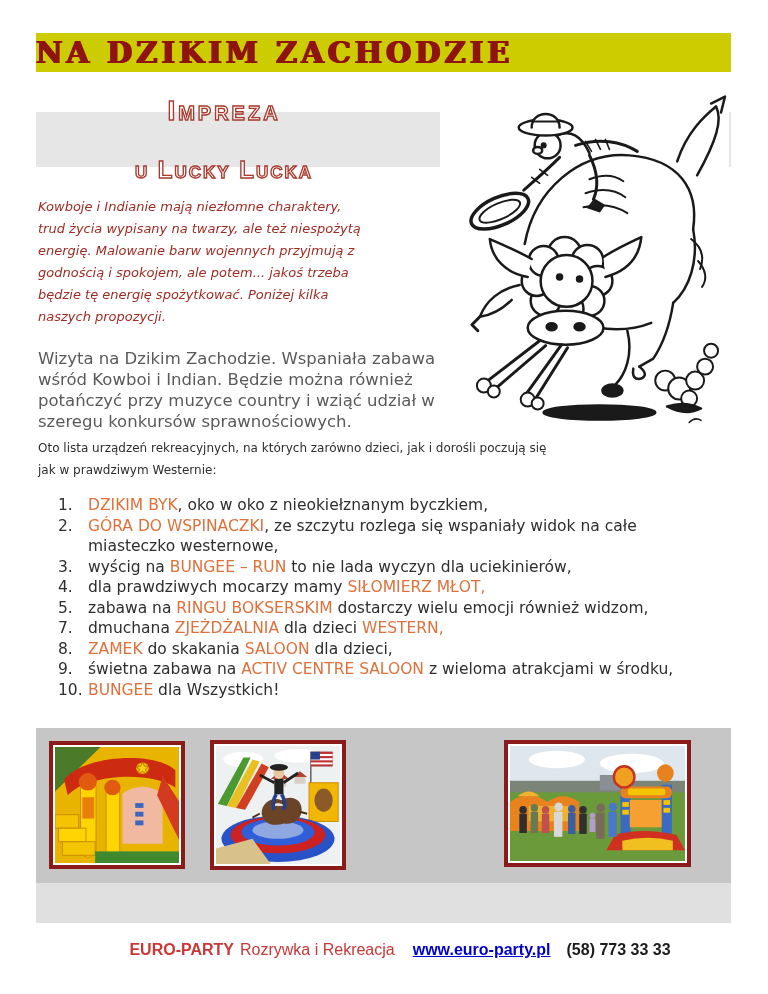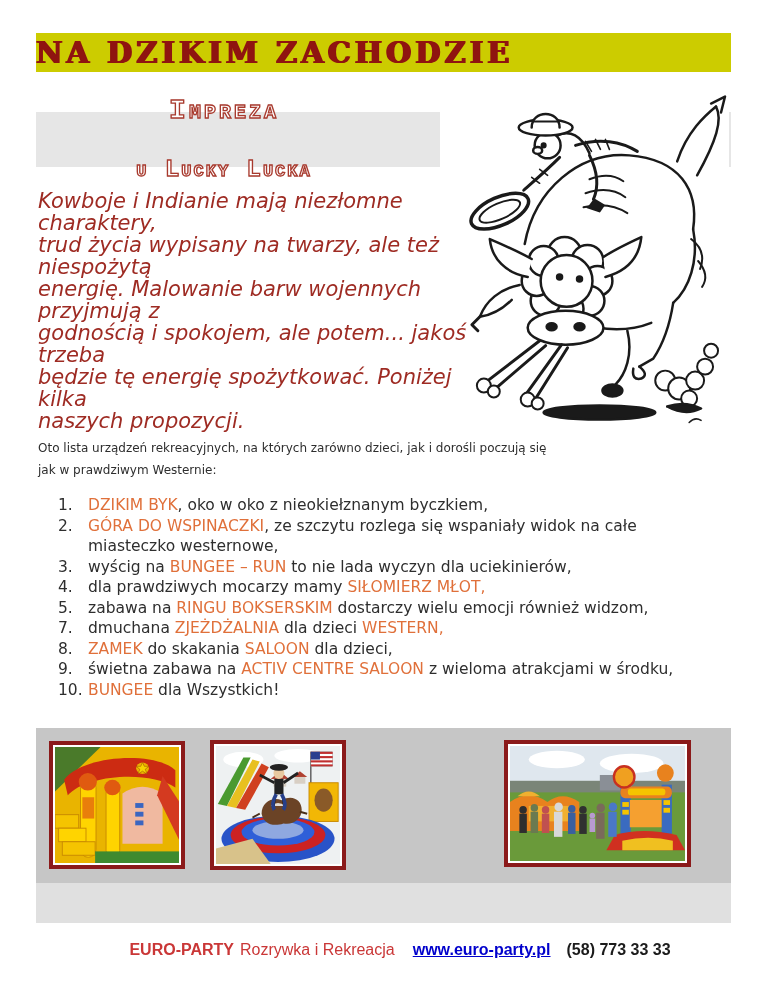--- a/index.html
+++ b/index.html
@@ -17,31 +17,31 @@
   .banner{position:absolute;left:36px;top:33px;width:695px;height:39px;
     background:var(--banner-bg);display:flex;align-items:center;justify-content:flex-start;}
   .banner-title{font-family:"DejaVu Serif","Liberation Serif",serif;font-weight:bold;
     font-size:29px;letter-spacing:4px;color:var(--banner-text);
     text-shadow:1px 0 var(--banner-text),-1px 0 var(--banner-text);white-space:nowrap;}
 
   .gray-strip{position:absolute;left:36px;top:112px;width:695px;height:55px;background:var(--strip-gray);}
 
   .event-header{position:absolute;left:36px;top:112px;width:376px;height:55px;
     display:flex;flex-direction:column;align-items:center;justify-content:center;
-    font-family:Liberation Mono, monospace;font-weight:bold;font-variant:small-caps;
+    font-family:Liberation Sans, sans-serif;font-weight:bold;font-variant:small-caps;
     color:#fff;-webkit-text-stroke:1.3px var(--header-outline);
     text-shadow:0 0 1px var(--header-outline);line-height:1.02;}
   .event-header .l1{font-size:28px;letter-spacing:3px;}
   .event-header .l2{font-size:24px;letter-spacing:2px;margin-top:32px;}
 
   .cowboy-box{position:absolute;left:440px;top:88px;width:289px;height:347px;background:#fff;}
   .cowboy-box svg{width:100%;height:100%;}
 
   .para{position:absolute;white-space:pre-line;}
-  .red-para{left:38px;top:190px;width:430px;font-size:21px;line-height:22px;
+  .red-para{left:38px;top:196px;width:430px;font-size:13px;line-height:22px;
     font-style:italic;color:var(--red-text);}
   .visit-para{left:38px;top:348px;width:440px;font-size:16.5px;line-height:21px;color:var(--gray-text);}
   .list-intro{left:38px;top:437px;width:700px;font-size:12px;line-height:22px;color:var(--dark-text);}
 
   .attractions{position:absolute;left:58px;top:495px;width:675px;list-style:none;
     font-size:15.5px;line-height:20.5px;color:var(--dark-text);}
   .attractions li{padding-left:30px;white-space:pre-line;}
   .attractions .num{display:inline-block;width:30px;margin-left:-30px;white-space:nowrap;}
   .attractions .hl{color:var(--accent-orange);}
 
@@ -165,20 +165,24 @@
     </svg>
   </div>
 
   <div class="para red-para">Kowboje i Indianie mają niezłomne charaktery,
 trud życia wypisany na twarzy, ale też niespożytą
 energię. Malowanie barw wojennych przyjmują z
 godnością i spokojem, ale potem... jakoś trzeba
 będzie tę energię spożytkować. Poniżej kilka
 naszych propozycji.</div>
 
+  <div class="para visit-para">Wizyta na Dzikim Zachodzie. Wspaniała zabawa
+wśród Kowboi i Indian. Będzie można również
+potańczyć przy muzyce country i wziąć udział w
+szeregu konkursów sprawnościowych.</div>
 
   <div class="para list-intro">Oto lista urządzeń rekreacyjnych, na których zarówno dzieci, jak i dorośli poczują się
 jak w prawdziwym Westernie:</div>
 
   <ol class="attractions">
       <li><span class="num">1.</span><span class="hl">DZIKIM BYK</span><span>, oko w oko z nieokiełznanym byczkiem,</span></li>
       <li><span class="num">2.</span><span class="hl">GÓRA DO WSPINACZKI</span><span>, ze szczytu rozlega się wspaniały widok na całe
 miasteczko westernowe,</span></li>
       <li><span class="num">3.</span><span>wyścig na </span><span class="hl">BUNGEE – RUN</span><span> to nie lada wyczyn dla uciekinierów,</span></li>
       <li><span class="num">4.</span><span>dla prawdziwych mocarzy mamy </span><span class="hl">SIŁOMIERZ MŁOT,</span></li>

